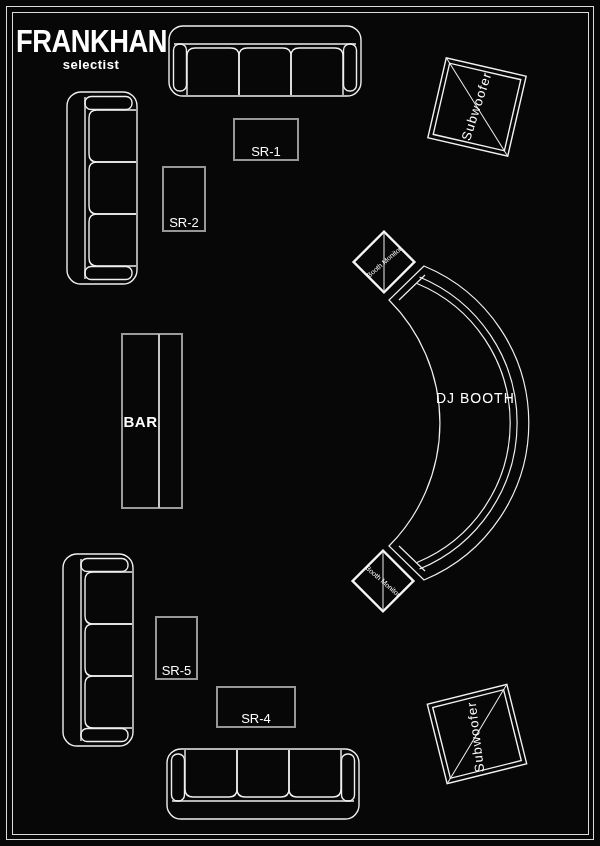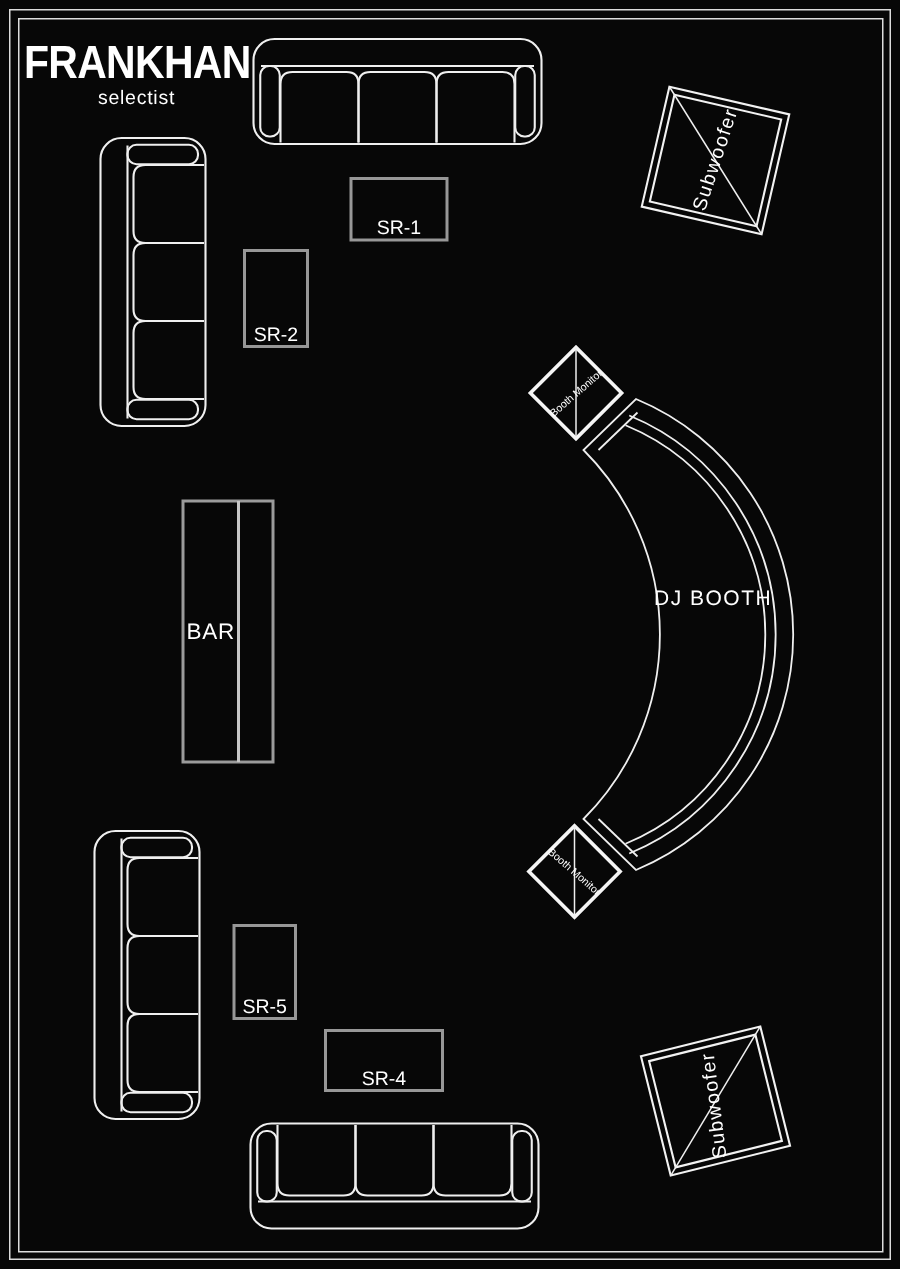--- a/index.html
+++ b/index.html
@@ -8,21 +8,21 @@
     background:#070707;color:#fff;
     font-family:"Liberation Sans", sans-serif;
   }
   .frame{position:absolute;pointer-events:none;}
   .frame-outer{left:6px;top:6px;right:6px;bottom:6px;border:1.5px solid #dcdcdc;}
   .frame-inner{left:11.5px;top:11.5px;right:11.5px;bottom:11.5px;border:1.5px solid #dcdcdc;}
 
   .brand{position:absolute;left:16px;top:24px;width:150px;text-align:center;}
   .brand-name{font-size:31px;font-weight:800;letter-spacing:-.5px;white-space:nowrap;
     transform:scaleX(.88);transform-origin:left center;}
-  .brand-tagline{font-size:13px;font-weight:normal;letter-spacing:.5px;margin-top:-3px;}
+  .brand-tagline{font-size:13px;font-weight:bold;letter-spacing:.5px;margin-top:-3px;}
 
   svg.plan{position:absolute;left:0;top:0;}
   .ln{fill:none;stroke:#efefef;stroke-width:1.4;}
   .booth{fill:none;stroke:#efefef;stroke-width:1.2;}
   .sub{fill:none;stroke:#f2f2f2;stroke-width:1.4;}
   .monitor{fill:none;stroke:#f5f5f5;stroke-width:2.4;}
   .thin{stroke:#efefef;stroke-width:1;}
   svg text{fill:#fff;font-family:"Liberation Sans", sans-serif;}
   .sub-label{font-size:13px;letter-spacing:1px;}
   .monitor-label{font-size:7px;letter-spacing:0;}
@@ -31,21 +31,21 @@
     display:flex;align-items:flex-end;justify-content:center;font-size:13px;}
   .t-sr1{left:233px;top:118px;width:66px;height:43px;}
   .t-sr2{left:162px;top:166px;width:44px;height:66px;}
   .t-sr3{left:155px;top:616px;width:43px;height:64px;}
   .t-sr4{left:216px;top:686px;width:80px;height:42px;}
 
   .bar{position:absolute;left:121px;top:333px;width:62px;height:176px;
     border:2px solid #9b9b9b;box-sizing:border-box;}
   .bar-divider{position:absolute;left:35px;top:-1px;bottom:-1px;width:2px;background:#c6c6c6;}
   .bar-label{position:absolute;left:0;top:0;bottom:0;width:35px;
-    display:flex;align-items:center;justify-content:center;font-size:15px;letter-spacing:.5px;}
+    display:flex;align-items:center;justify-content:center;font-size:15px;letter-spacing:.5px;font-weight:bold;}
 
   .room-info{position:absolute;left:155px;top:370px;width:306px;text-align:center;}
   .room-title{font-size:26px;font-weight:bold;letter-spacing:1.2px;white-space:nowrap;}
   .room-area{font-size:15px;letter-spacing:2px;margin-top:2px;}
   .room-pricing{margin-top:17px;font-size:13.5px;line-height:18.5px;white-space:nowrap;}
 
   .dj-label{position:absolute;left:436px;top:390px;width:80px;text-align:left;
     font-size:14px;letter-spacing:1px;white-space:nowrap;}
 </style>
 </head>

